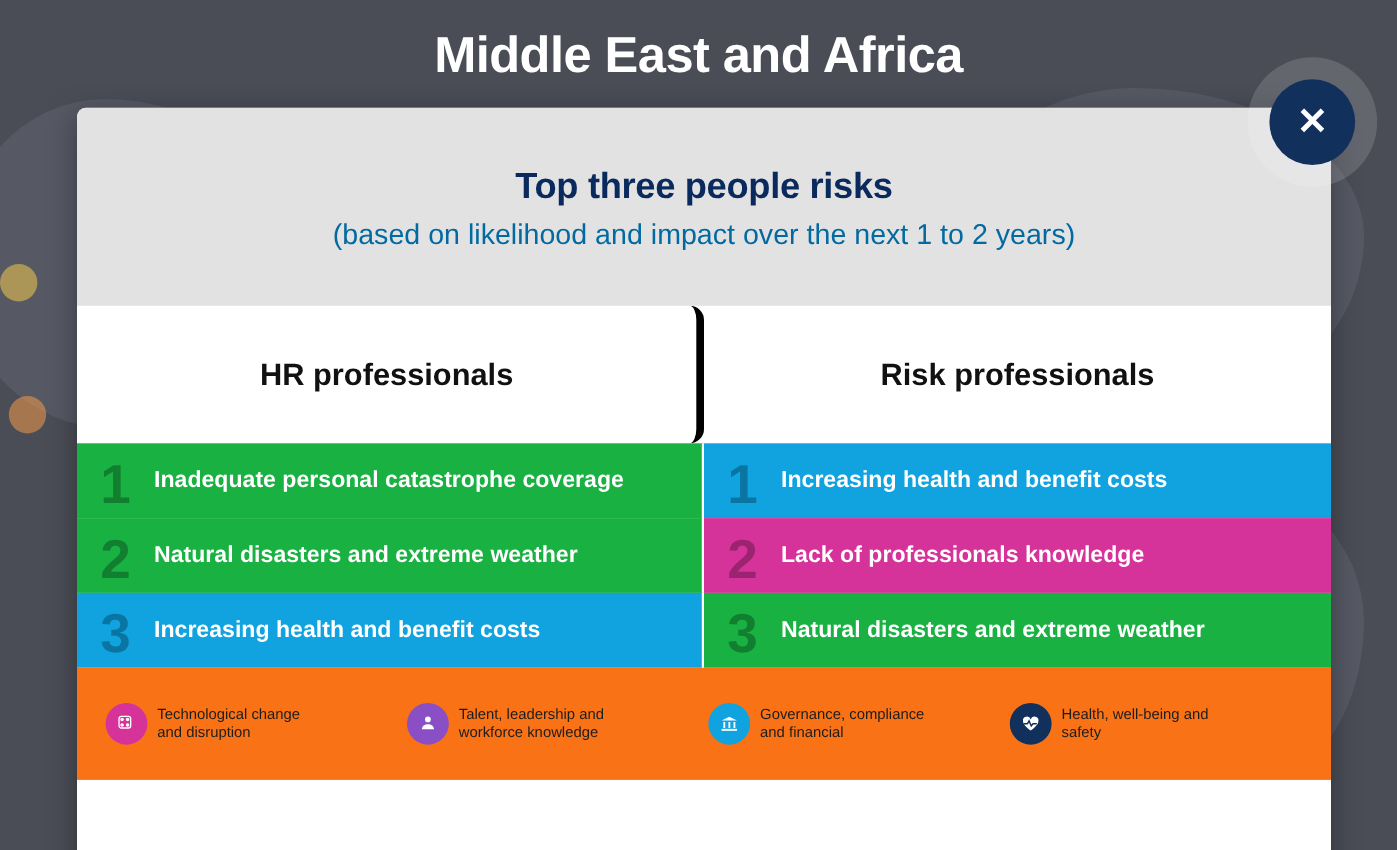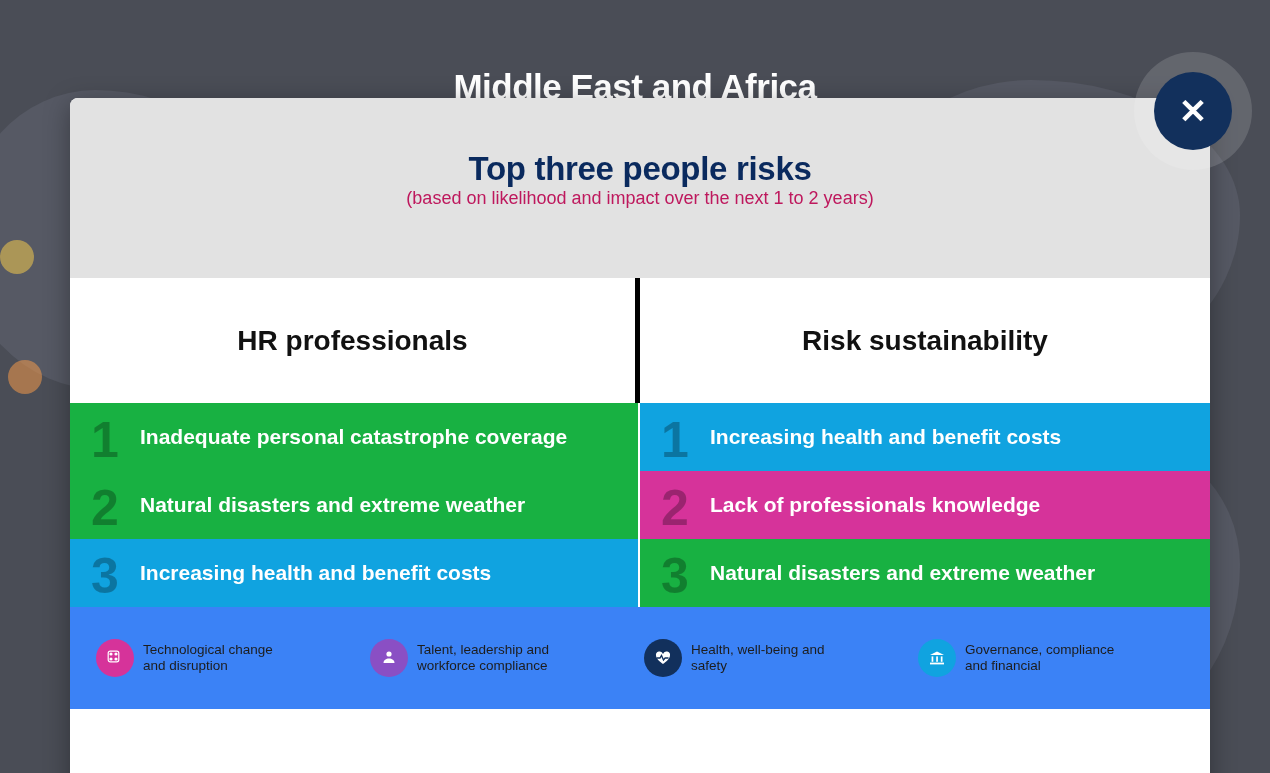--- a/index.html
+++ b/index.html
@@ -44,25 +44,24 @@
   .da2 { left: 8px;   top: 360px; width: 34px; height: 34px; background: #f2994a; }
   .da3 { left: 600px; top: 735px; width: 70px; height: 26px; background: #4ab0e8; opacity:.35; border-radius: 40px;}
 
   .page-title {
     position: absolute;
     top: 22px;
     left: 0;
     width: 100%;
     text-align: center;
     color: #ffffff;
-    font-size: 35px;
+    font-size: 46px;
     font-weight: 700;
     letter-spacing: -0.5px;
     z-index: 5;
-    margin-top: 45px;
   }
 
   .close-wrap {
     position: absolute;
     right: 18px;
     top: 52px;
     width: 118px;
     height: 118px;
     border-radius: 50%;
     background: rgba(255,255,255,0.14);
@@ -106,41 +105,42 @@
     padding-top: 52px;
     text-align: center;
   }
   .modal-head h2 {
     color: #0a2a5e;
     font-size: 33px;
     font-weight: 700;
     letter-spacing: -0.3px;
   }
   .modal-head p {
-    color: #be185d;
-    font-size: 18px;
+    margin-top: 10px;
+    color: #0369a1;
+    font-size: 26px;
   }
 
   .cols {
     display: flex;
     height: 125px;
     align-items: center;
   }
   .col-head {
     flex: 1 1 50%;
     text-align: center;
     color: #111111;
     font-size: 28px;
     font-weight: 700;
     height: 100%;
     display: flex;
     align-items: center;
     justify-content: center;
   }
-  .col-head.left { border-right: 5px solid #000000; }
+  .col-head.left { border-right: 7px solid #000000; border-radius: 13px; }
 
   .risk-grid {
     display: flex;
     flex-direction: column;
   }
   .risk-row {
     display: flex;
     height: 68px;
   }
   .risk-cell {
@@ -170,21 +170,21 @@
   .green { background: #18b142; }
   .blue  { background: #10a3e0; }
   .pink  { background: #d6339a; }
 
   .legend {
     height: 102px;
     display: flex;
     align-items: center;
     padding: 0 26px;
     gap: 8px;
-    background: #3b82f6;
+    background: #f97316;
   }
   .legend-item {
     display: flex;
     align-items: center;
     gap: 9px;
     flex: 1 1 0;
   }
   .legend-icon {
     width: 38px;
     height: 38px;
@@ -226,21 +226,21 @@
 
 <div class="modal">
 
   <div class="modal-head">
     <h2>Top three people risks</h2>
     <p>(based on likelihood and impact over the next 1 to 2 years)</p>
   </div>
 
   <div class="cols">
     <div class="col-head left">HR professionals</div>
-    <div class="col-head right">Risk sustainability</div>
+    <div class="col-head right">Risk professionals</div>
   </div>
 
   <div class="risk-grid">
 
     <div class="risk-row">
       <div class="risk-cell left green">
         <span class="rank">1</span>
         <span class="risk-text">Inadequate personal catastrophe coverage</span>
       </div>
       <div class="risk-cell right blue">
@@ -288,41 +288,41 @@
       <span class="legend-label">Technological change and disruption</span>
     </div>
 
     <div class="legend-item">
       <span class="legend-icon" style="background:#8a4fc4">
         <svg width="20" height="20" viewBox="0 0 20 20" aria-hidden="true">
           <circle cx="10" cy="6" r="2.6" fill="#fff"></circle>
           <path d="M4.5 15c0-3 2.6-4.6 5.5-4.6s5.5 1.6 5.5 4.6z" fill="#fff"></path>
         </svg>
       </span>
-      <span class="legend-label">Talent, leadership and workforce compliance</span>
-    </div>
-
-    <div class="legend-item">
-      <span class="legend-icon" style="background:#12305c">
-        <svg width="22" height="22" viewBox="0 0 22 22" aria-hidden="true">
-          <path d="M11 17S4 12.6 4 8.6A3.6 3.6 0 0 1 11 7a3.6 3.6 0 0 1 7 1.6C18 12.6 11 17 11 17z" fill="#fff"></path>
-          <path d="M5 11h3l1.5-2.6L11.5 13l1.6-2h3" stroke="#12305c" stroke-width="1.3" fill="none" stroke-linecap="round"></path>
-        </svg>
-      </span>
-      <span class="legend-label">Health, well-being and safety</span>
+      <span class="legend-label">Talent, leadership and workforce knowledge</span>
     </div>
 
     <div class="legend-item">
       <span class="legend-icon" style="background:#10a3e0">
         <svg width="20" height="20" viewBox="0 0 20 20" aria-hidden="true">
           <path d="M10 3.5 17 7H3z" fill="#fff"></path>
           <rect x="4.6" y="8.4" width="1.7" height="5.4" fill="#fff"></rect>
           <rect x="9.2" y="8.4" width="1.7" height="5.4" fill="#fff"></rect>
           <rect x="13.8" y="8.4" width="1.7" height="5.4" fill="#fff"></rect>
           <rect x="3" y="14.6" width="14" height="1.8" fill="#fff"></rect>
         </svg>
       </span>
       <span class="legend-label">Governance, compliance and financial</span>
     </div>
 
+    <div class="legend-item">
+      <span class="legend-icon" style="background:#12305c">
+        <svg width="22" height="22" viewBox="0 0 22 22" aria-hidden="true">
+          <path d="M11 17S4 12.6 4 8.6A3.6 3.6 0 0 1 11 7a3.6 3.6 0 0 1 7 1.6C18 12.6 11 17 11 17z" fill="#fff"></path>
+          <path d="M5 11h3l1.5-2.6L11.5 13l1.6-2h3" stroke="#12305c" stroke-width="1.3" fill="none" stroke-linecap="round"></path>
+        </svg>
+      </span>
+      <span class="legend-label">Health, well-being and safety</span>
+    </div>
+
 
   </div>
 </div>
 
 </body></html>

